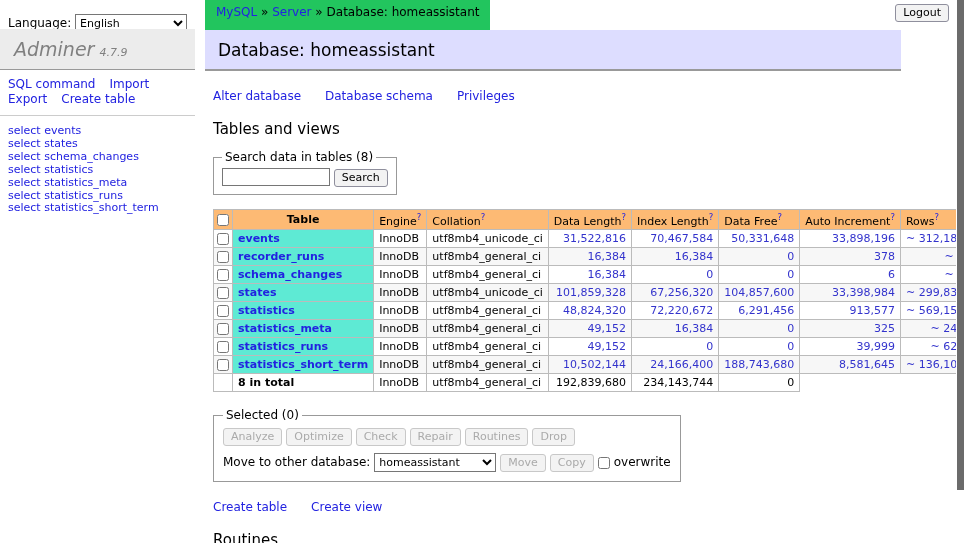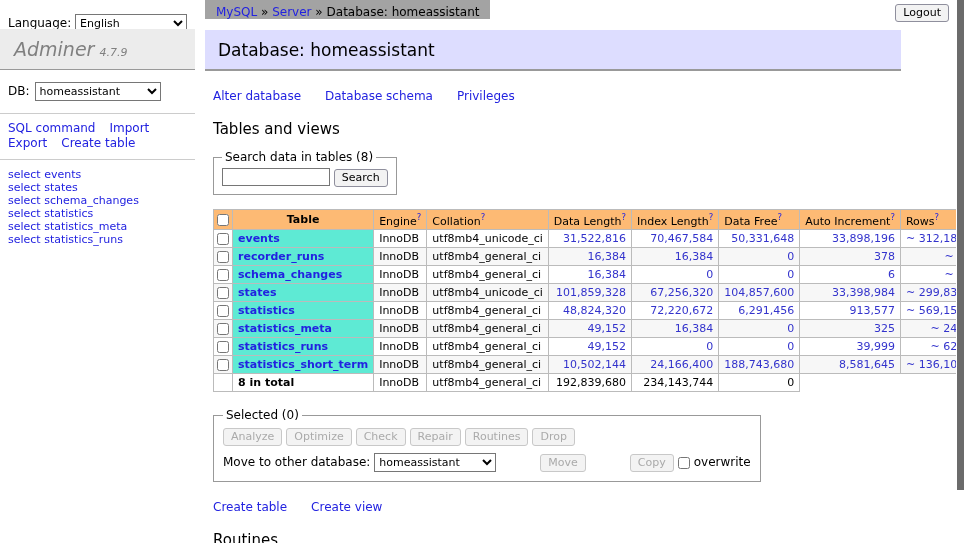--- a/index.html
+++ b/index.html
@@ -26,22 +26,22 @@
   .db-form { padding:12px 8px 12px; border-bottom:1px solid #ccc; }
   .db-form label { margin-right:5px; }
   .db-form select { width:126px; height:19px; font-size:11px; font-family:inherit;
                     border:1px solid #767676; background:#fff; }
   .menu-actions { padding:7px 8px 8px; border-bottom:1px solid #ccc; line-height:15px; }
   .menu-actions .menu-line a { margin-right:14px; }
   .menu-tables { padding:9px 8px; font-size:11px; line-height:12.9px; }
   .menu-tables a { display:block; }
 
   
-  #breadcrumb { position:absolute; left:205px; top:0; background:#a3a3a3;
-                padding:5px 11px 0; white-space:nowrap; }
+  #breadcrumb { position:absolute; left:205px; top:0; background:#22c55e;
+                padding:5px 11px 11px; white-space:nowrap; }
   #breadcrumb .sep { color:#000; }
   #logout { position:absolute; top:4px; right:17px; }
 
   button {
     font-family:inherit; font-size:11px; color:#000;
     background:#f3f3f3; border:1px solid #8f8f9d; border-radius:3px;
     padding:1px 7px 2px; cursor:pointer;
   }
   button:disabled { color:#aaa; border-color:#c8c8c8; cursor:default; }
 
@@ -74,21 +74,21 @@
   tr.total .name span { font-weight:bold; }
   tr.total td.tnum { text-align:right; color:#000; }
   td.nofill { border:none; background:#fff; }
 
   
   #selected-fieldset { margin-top:16px; padding:6px 9px 9px; }
   #selected-fieldset .btnrow button { margin-right:4px; }
   #selected-fieldset .moverow { margin-top:7px; }
   #selected-fieldset .moverow select { width:122px; height:19px; font-size:11px;
       font-family:inherit; border:1px solid #767676; background:#fff; margin:0 4px; }
-  #selected-fieldset .moverow button { margin-right:4px;margin-left:40px; }
+  #selected-fieldset .moverow button { margin-right:4px; }
   #selected-fieldset .moverow label { margin-left:4px; }
 
   
   #scrollbar { position:absolute; right:0; top:0; width:10px; height:543px; background:#fff; }
   #scrollbar .thumb { position:absolute; right:2px; top:0; width:7px; height:490px; background:#6b6b6b; }
 </style>
 </head>
 <body>
 
 <div id="lang">
@@ -97,34 +97,32 @@
     <option>English</option>
   </select>
 </div>
 
 <div id="breadcrumb"><a class="link">MySQL</a><span class="sep"> » </span><a class="link">Server</a><span class="sep"> » </span><span class="">Database: homeassistant</span></div>
 
 <button id="logout">Logout</button>
 
 <div id="menu">
   <h1><span>Adminer</span><span class="version">4.7.9</span></h1>
-  <div class="db-form">
-    <label>DB:</label><select><option>homeassistant</option></select>
-  </div>
   <div class="menu-actions">
       <div class="menu-line"><a class="link">SQL command</a><a class="link">Import</a></div>
       <div class="menu-line"><a class="link">Export</a><a class="link">Create table</a></div>
     </div>
   <div class="menu-tables">
       <a class="link">select events</a>
       <a class="link">select states</a>
       <a class="link">select schema_changes</a>
       <a class="link">select statistics</a>
       <a class="link">select statistics_meta</a>
       <a class="link">select statistics_runs</a>
+      <a class="link">select statistics_short_term</a>
     </div>
 </div>
 
 <div id="content">
   <h2>Database: homeassistant</h2>
 
   <div class="linkrow"><a class="link">Alter database</a><a class="link">Database schema</a><a class="link">Privileges</a></div>
 
   <h3>Tables and views</h3>
 

